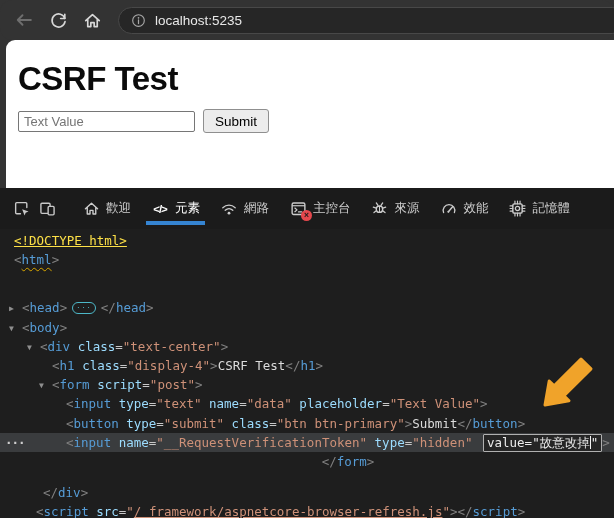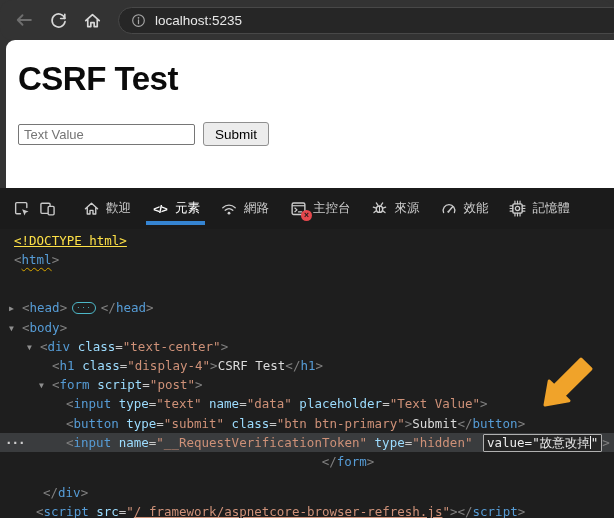--- a/index.html
+++ b/index.html
@@ -7,21 +7,21 @@
 
   
   .browser-bar { height:40px; background:#333333; display:flex; align-items:center; padding:0 0 0 10px; gap:6px;border-radius:12px; }
   .nav-btn { width:28px; height:28px; display:flex; align-items:center; justify-content:center; border-radius:4px; flex:0 0 auto; }
   .url-pill { flex:1; height:27px; background:#262626; border:1px solid #484848; border-radius:14px; display:flex; align-items:center; gap:9px; padding:0 12px; margin-left:6px; margin-right:-12px; color:#e8e8e8; font-size:13.5px; }
 
   
   .page-row { height:148px; background:#333; }
   .page { margin-left:6px; height:148px; background:#ffffff; border-top-left-radius:9px; padding:21px 12px 0 12px; }
   .page h1 { font-size:33px; font-weight:700; color:#0b0b0b; letter-spacing:-0.5px; line-height:36px; }
-  .form-row { margin-top:25px; display:flex; align-items:center; }
+  .form-row { margin-top:12px; display:flex; align-items:center; }
   .text-input { width:177px; height:21px; border:1px solid #767676; border-radius:2px; font-size:13px; padding:1px 5px; color:#222; font-family:"Liberation Sans",sans-serif; }
   .text-input::placeholder { color:#757575; opacity:1; }
   .submit-btn { margin-left:8px; height:24px; padding:2px 11px; font-size:13.5px; color:#000; background:#ececec; border:1px solid #8f8f8f; border-radius:3px; font-family:"Liberation Sans",sans-serif; }
 
   
   .devtools { height:330px; background:#1e1e1e; display:flex; flex-direction:column; }
   .tabbar { height:41px; background:#1b1b1b; display:flex; align-items:center; padding:0 4px 0 8px; flex:0 0 auto; }
   .tool-ic { width:26px; height:26px; display:flex; align-items:center; justify-content:center; color:#c9c9c9; }
   .tool-ic svg, .tab svg { display:block; }
   .tabs { display:flex; align-items:stretch; height:100%; margin-left:12px; flex:1; }

